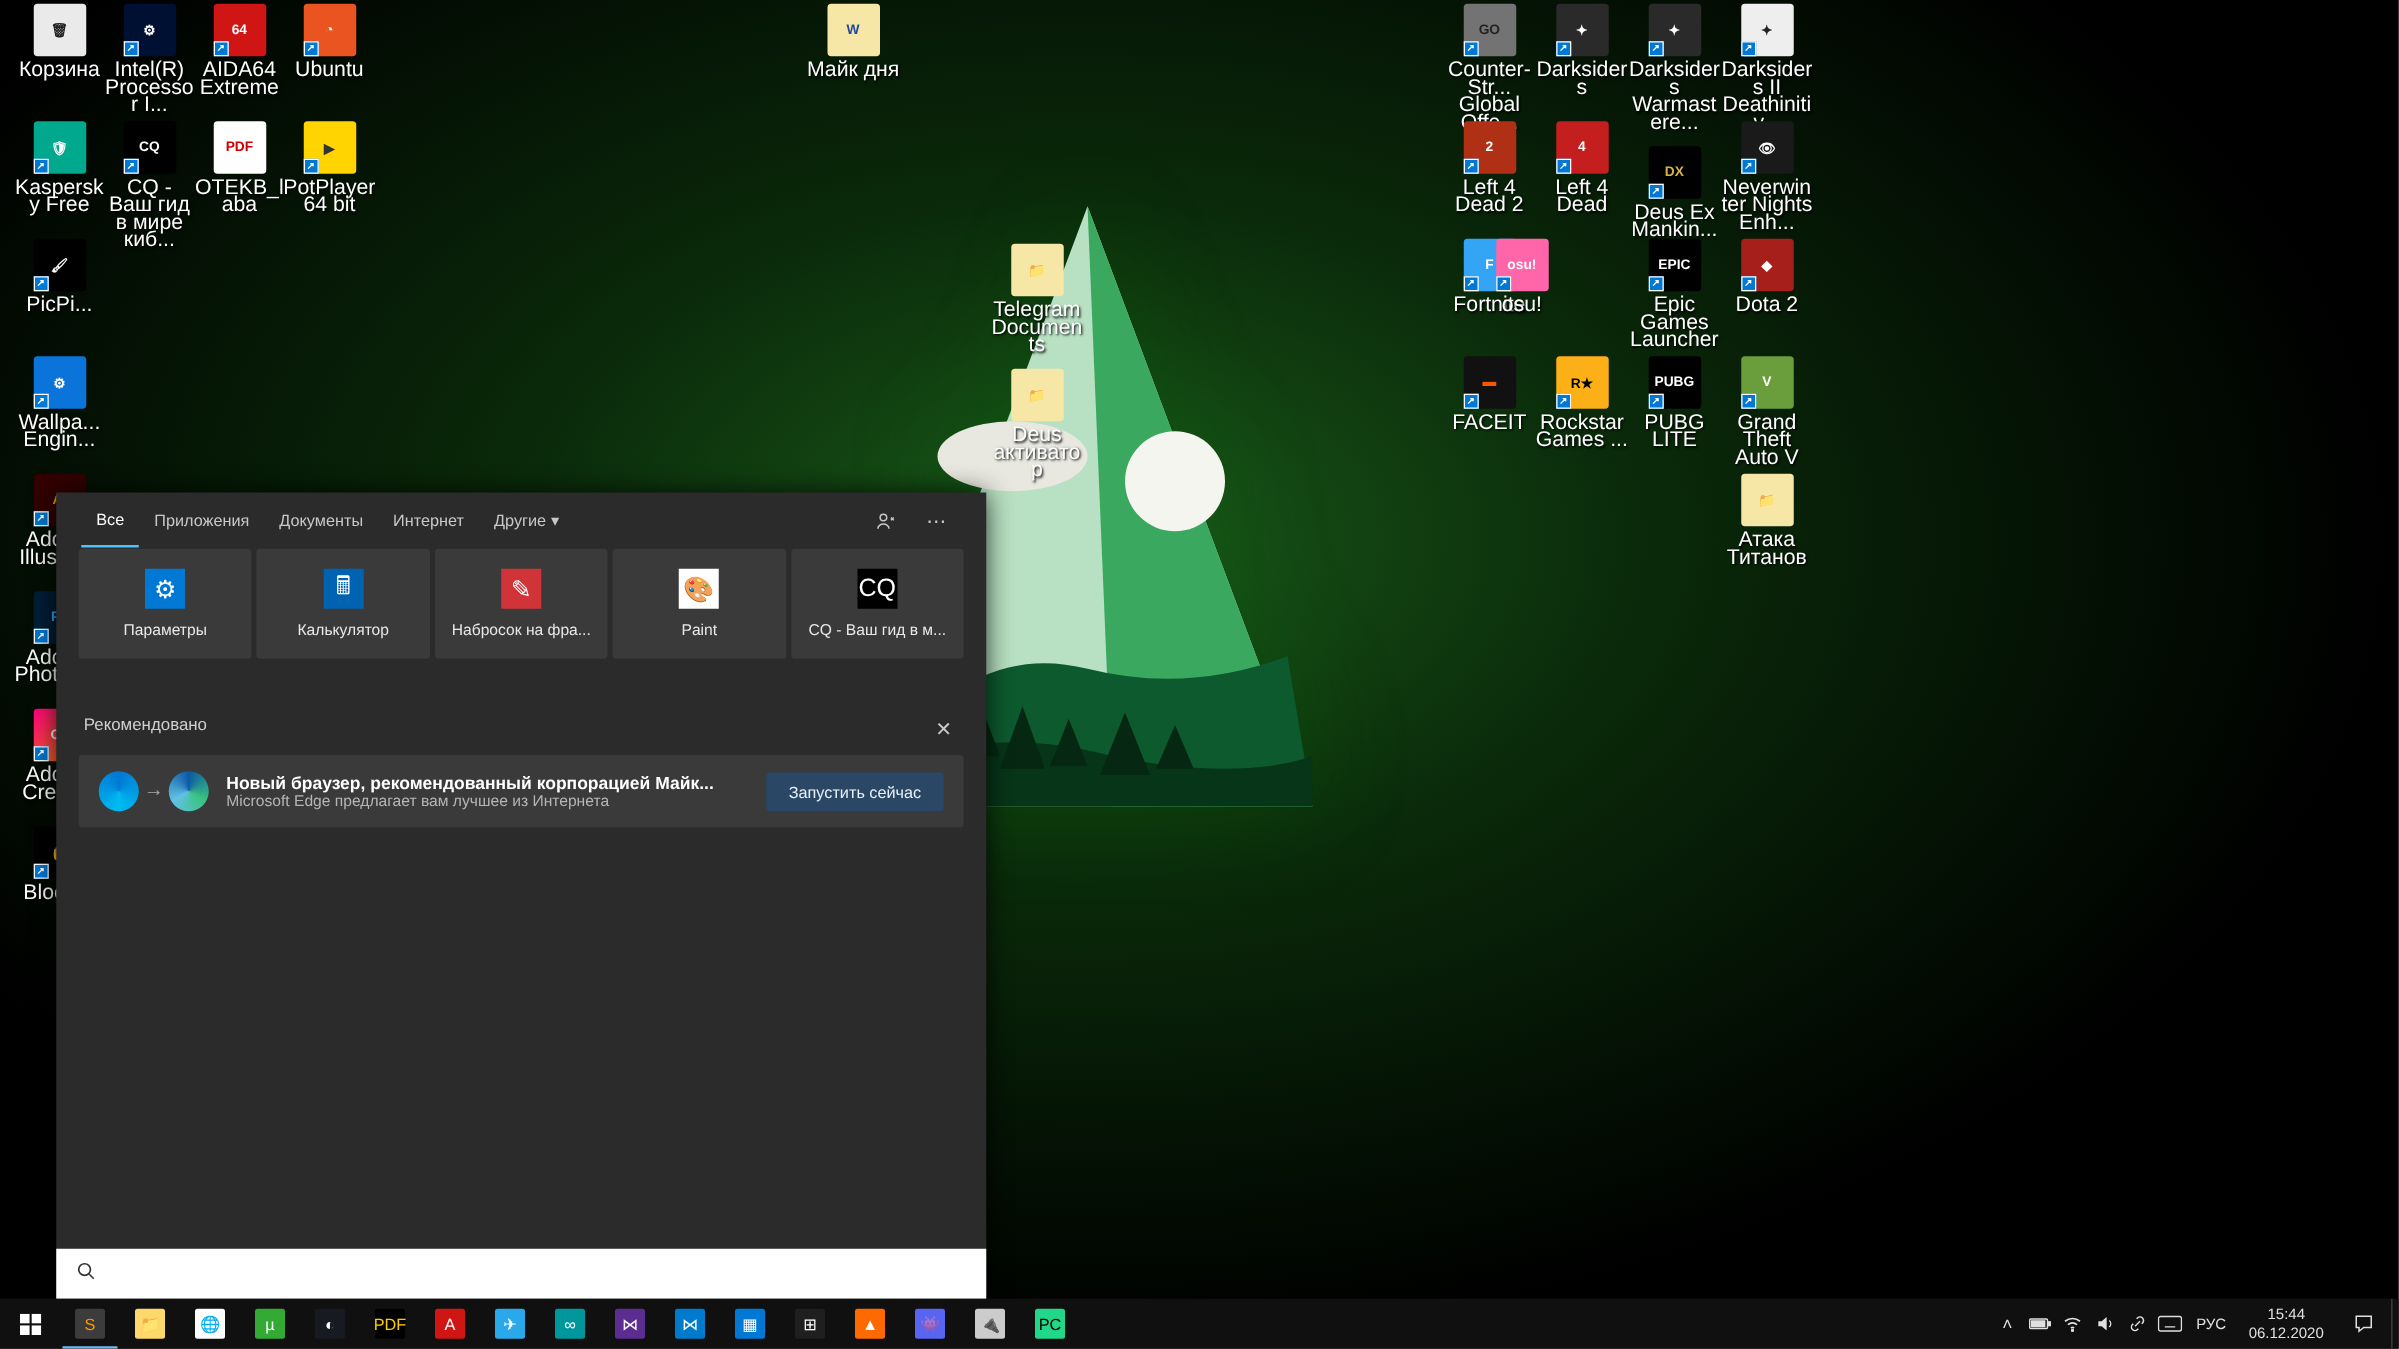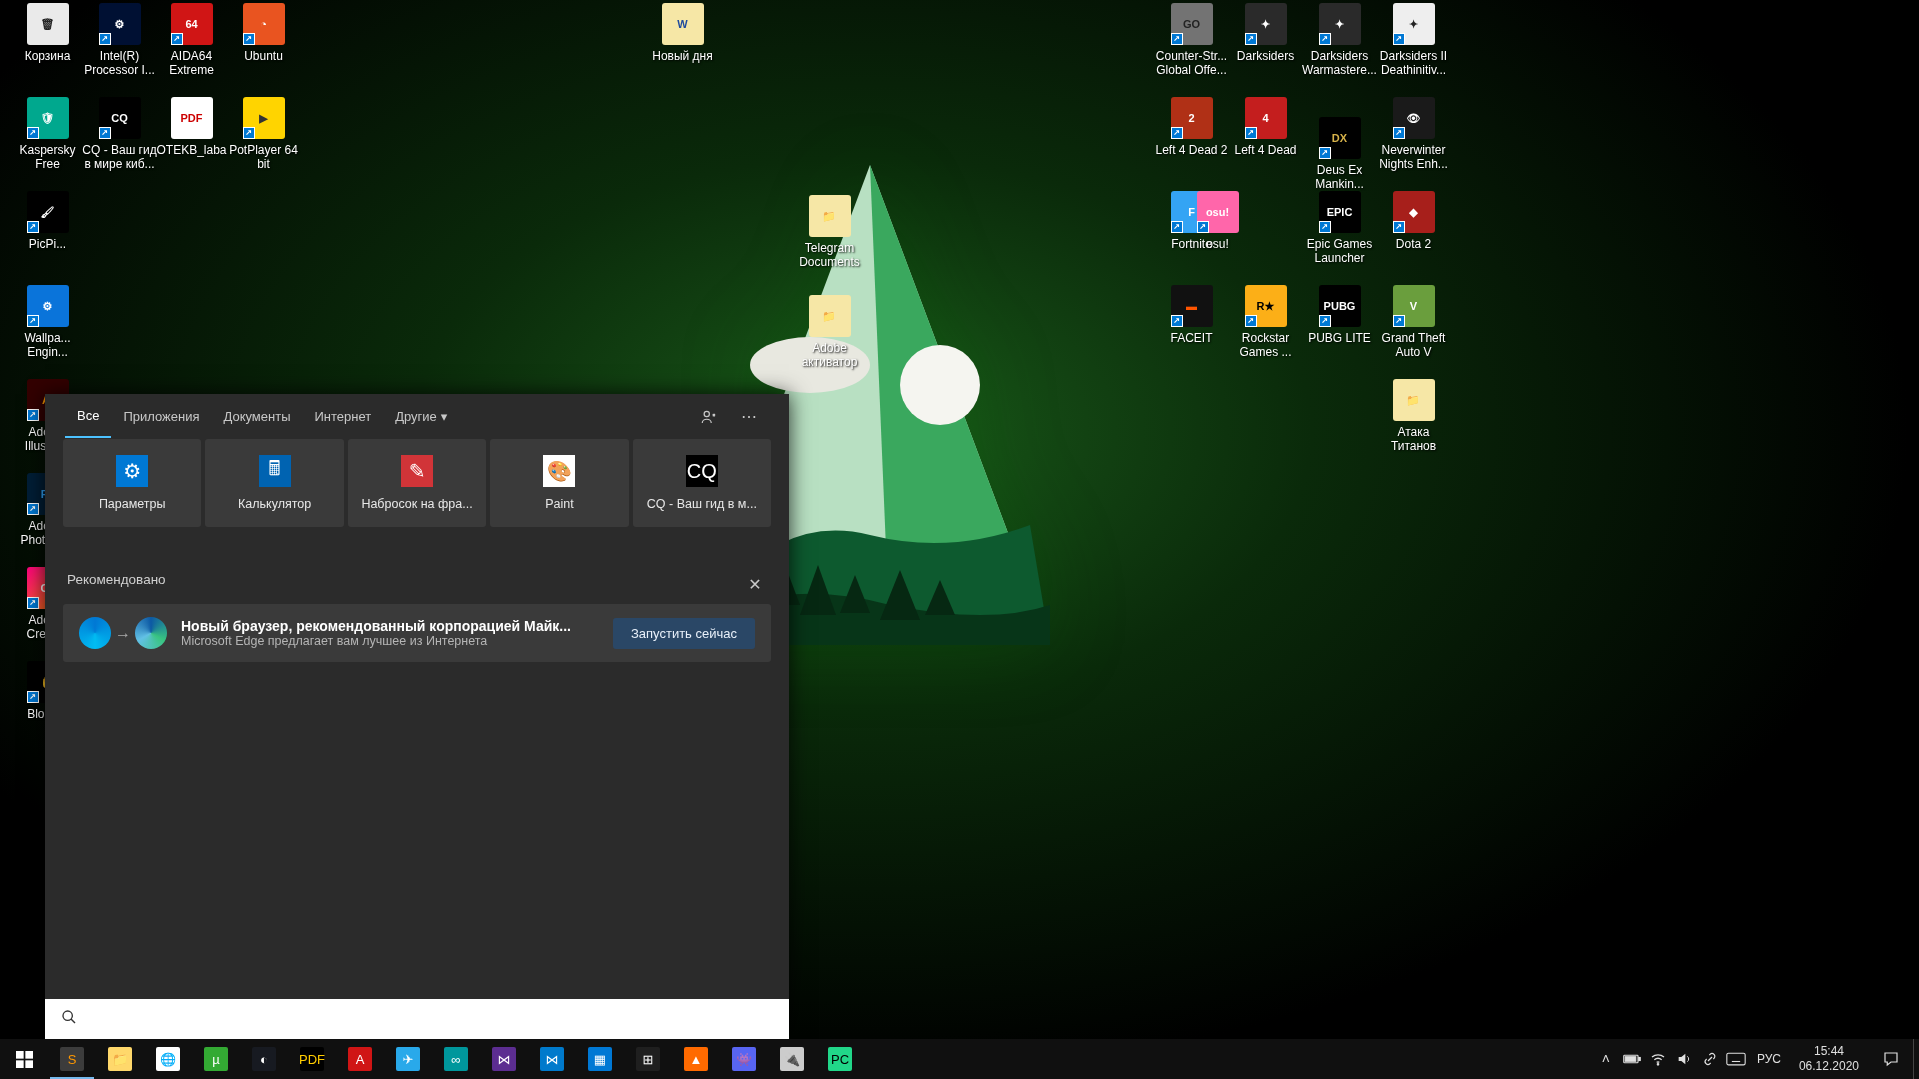--- a/index.html
+++ b/index.html
@@ -8,21 +8,21 @@
 
 
 .wall-tri { position: absolute; left: 690px; top: 165px; }
 .wall-tri svg { filter: drop-shadow(0 0 40px rgba(0,120,0,0.2)); }
 
 
 .desktop { position: absolute; inset: 0; }
 .dicon { position: absolute; width: 75px; text-align: center; cursor: pointer; }
 .dicon .img { width: 42px; height: 42px; margin: 0 auto 4px; border-radius: 3px; display: flex; align-items: center; justify-content: center; font-size: 11px; font-weight: bold; color: #fff; position: relative; }
 .dicon .img .shortcut { position: absolute; left: 0; bottom: 0; width: 12px; height: 12px; background: #0078d4; border: 1px solid #fff; font-size: 8px; line-height: 10px; color: #fff; }
-.dicon .lbl { color: #fff; font-size: 12px; line-height: 14px; text-shadow: 1px 1px 2px #000; word-break: break-word; }
+.dicon .lbl { color: #fff; font-size: 17px; line-height: 14px; text-shadow: 1px 1px 2px #000; word-break: break-word; }
 
 
 .search-panel { position: absolute; left: 45px; bottom: 40px; width: 744px; height: 645px; background: #2b2b2b; box-shadow: 0 0 20px rgba(0,0,0,0.8); display: flex; flex-direction: column; }
 .sp-tabs { display: flex; align-items: center; padding: 0 20px; height: 45px; }
 .sp-tab { color: #c8c8c8; font-size: 13px; padding: 13px 12px; cursor: pointer; }
 .sp-tab.active { color: #fff; border-bottom: 2px solid #4cc2ff; }
 .sp-tab-more { color: #c8c8c8; font-size: 13px; padding: 13px 12px; cursor: pointer; display: flex; align-items: center; gap: 4px; }
 .sp-tabs .spacer { flex: 1; }
 .sp-iconbtn { width: 40px; height: 40px; display: flex; align-items: center; justify-content: center; color: #c8c8c8; cursor: pointer; }
 .sp-section-title { color: #d0d0d0; font-size: 13.5px; padding: 16px 22px 10px; }
@@ -94,21 +94,21 @@
     <div class="dicon" style="left: 154px; top: 3px;">
       <div class="img" style="background: rgb(208, 21, 21);">64<div class="shortcut">↗</div></div>
       <div class="lbl">AIDA64 Extreme</div>
     </div>
     <div class="dicon" style="left: 226px; top: 3px;">
       <div class="img" style="background: rgb(233, 84, 32);">◔<div class="shortcut">↗</div></div>
       <div class="lbl">Ubuntu</div>
     </div>
     <div class="dicon" style="left: 645px; top: 3px;">
       <div class="img" style="background: rgb(246, 231, 166); color: rgb(30, 74, 158);">W</div>
-      <div class="lbl">Новый дня</div>
+      <div class="lbl">Майк дня</div>
     </div>
     <div class="dicon" style="left: 10px; top: 97px;">
       <div class="img" style="background: rgb(0, 168, 142);">🛡<div class="shortcut">↗</div></div>
       <div class="lbl">Kaspersky Free</div>
     </div>
     <div class="dicon" style="left: 82px; top: 97px;">
       <div class="img" style="background: rgb(0, 0, 0);">CQ<div class="shortcut">↗</div></div>
       <div class="lbl">CQ - Ваш гид в мире киб...</div>
     </div>
     <div class="dicon" style="left: 154px; top: 97px;">
@@ -210,21 +210,21 @@
     <div class="dicon" style="left: 1376px; top: 379px;">
       <div class="img" style="background: rgb(246, 231, 166); color: rgb(85, 85, 85);">📁</div>
       <div class="lbl">Атака Титанов</div>
     </div>
     <div class="dicon" style="left: 792px; top: 195px;">
       <div class="img" style="background: rgb(246, 231, 166); color: rgb(85, 85, 85);">📁</div>
       <div class="lbl">Telegram Documents</div>
     </div>
     <div class="dicon" style="left: 792px; top: 295px;">
       <div class="img" style="background: rgb(246, 231, 166); color: rgb(85, 85, 85);">📁</div>
-      <div class="lbl">Adobe активатор</div>
+      <div class="lbl">Deus активатор</div>
     </div>
   </div>
 
 <div class="search-panel">
   <div class="sp-tabs">
     <div class="sp-tab active">Все</div>
     <div class="sp-tab">Приложения</div>
     <div class="sp-tab">Документы</div>
     <div class="sp-tab">Интернет</div>
     <div class="sp-tab-more">

